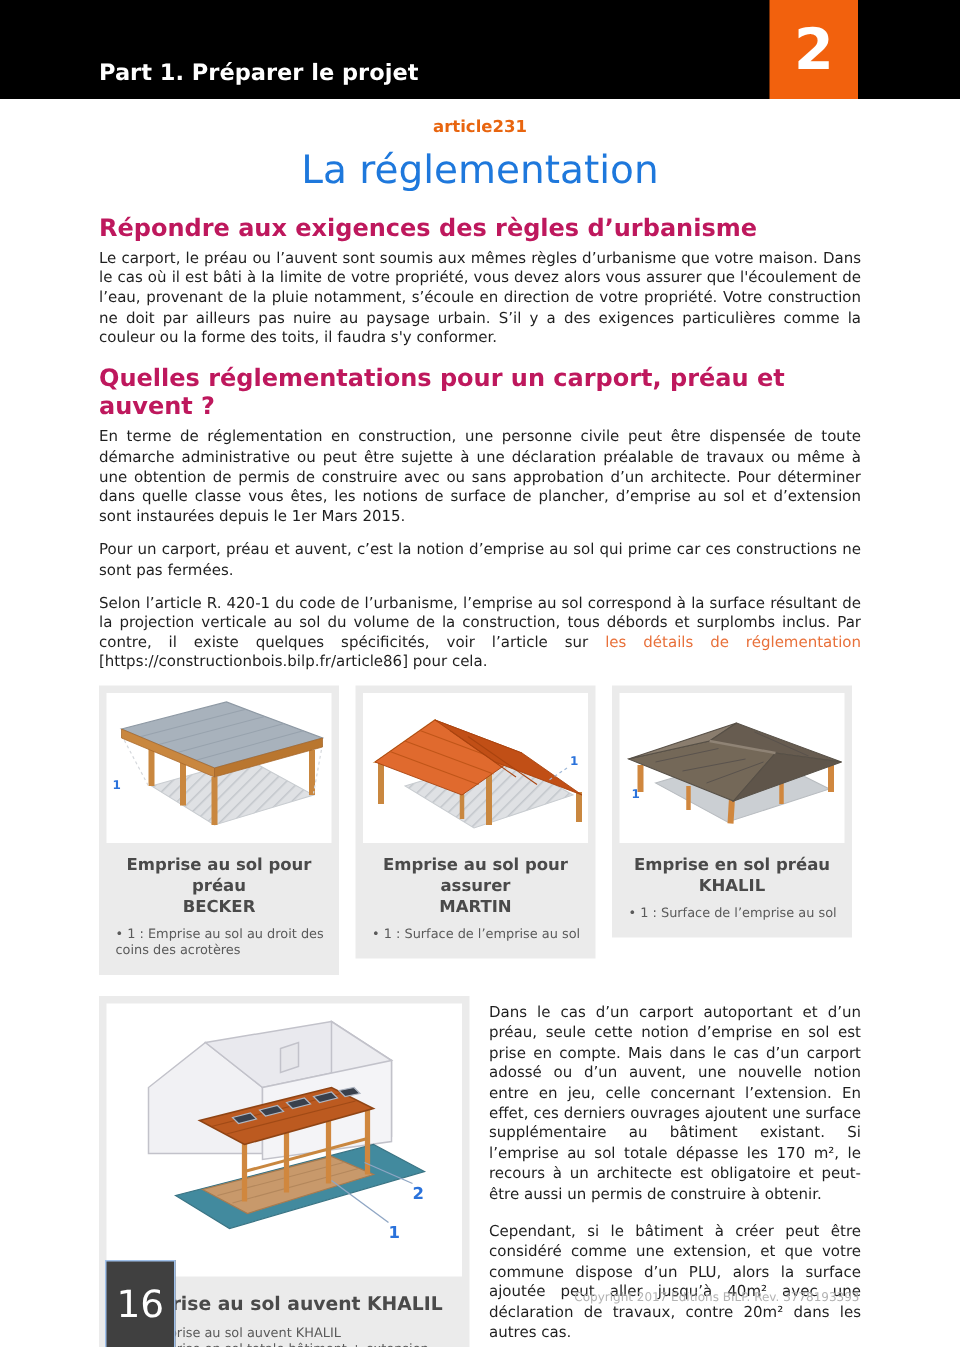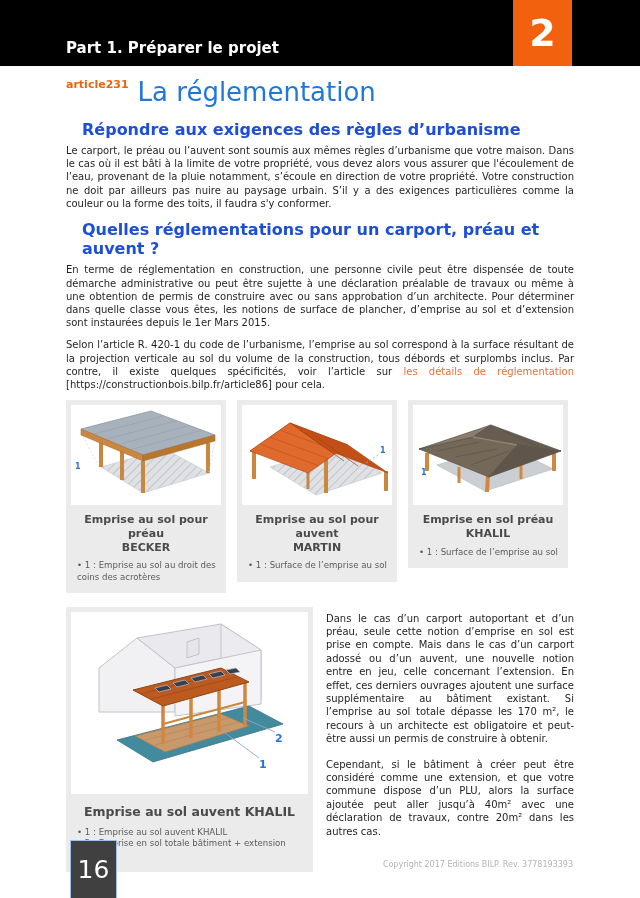--- a/index.html
+++ b/index.html
@@ -6,24 +6,24 @@
   .page{position:relative;width:640px;height:898px;background:#fff;overflow:hidden;
         font-family:"DejaVu Sans","Liberation Sans",sans-serif;color:#1f1f1f;}
   
   .header-bar{position:absolute;top:0;left:0;width:640px;height:66px;background:#000000;}
   .header-part{position:absolute;left:66px;bottom:9px;color:#fff;font-weight:bold;font-size:15px;}
   .chapter-box{position:absolute;left:513px;top:0;width:59px;height:66px;background:#F2610D;
                display:flex;align-items:center;justify-content:center;}
   .chapter-num{color:#fff;font-weight:bold;font-size:38px;line-height:1;}
   
   .content{position:absolute;left:66px;top:78px;width:508px;}
-  .title-row{display:flex;align-items:flex-start;gap:9px;}
+  .title-row{display:flex;align-items:center;gap:9px;flex-direction:column;}
   .article-ref{color:#E8650F;font-weight:bold;font-size:11px;}
   .doc-title{color:#1E78DC;font-weight:normal;font-size:26px;line-height:1.15;}
-  .h2{color:#1d4ed8;font-weight:bold;font-size:16px;line-height:1.2;margin:12px 0 0 16px;}
+  .h2{color:#be185d;font-weight:bold;font-size:16px;line-height:1.2;margin:12px 0 0 0;}
   .h2.second{margin-top:10px;}
   .p{font-size:10px;line-height:1.32;text-align:justify;margin:5px 0 0 0;}
   .p + .p{margin-top:9px;}
   .inline-link{color:#E8703A;text-decoration:none;cursor:pointer;}
   
   .fig-row{display:flex;gap:11px;margin-top:9px;align-items:flex-start;}
   .fig-card{width:160px;background:#EBEBEB;padding:5px 5px 10px 5px;box-sizing:border-box;}
   .fig-img{background:#fff;height:100px;overflow:hidden;}
   .fig-img svg{display:block;}
   .fig-caption{text-align:center;font-weight:bold;color:#4A4A4A;font-size:11px;line-height:1.25;margin:8px 2px 6px 2px;}
@@ -67,20 +67,21 @@
     <div class="title-row">
       <span class="article-ref">article231</span>
       <span class="doc-title">La réglementation</span>
     </div>
 
     <div class="h2">Répondre aux exigences des règles d’urbanisme</div>
     <p class="p">Le carport, le préau ou l’auvent sont soumis aux mêmes règles d’urbanisme que votre maison. Dans le cas où il est bâti à la limite de votre propriété, vous devez alors vous assurer que l'écoulement de l’eau, provenant de la pluie notamment, s’écoule en direction de votre propriété. Votre construction ne doit par ailleurs pas nuire au paysage urbain. S’il y a des exigences particulières comme la couleur ou la forme des toits, il faudra s'y conformer.</p>
 
     <div class="h2 second">Quelles réglementations pour un carport, préau et auvent ?</div>
     <p class="p">En terme de réglementation en construction, une personne civile peut être dispensée de toute démarche administrative ou peut être sujette à une déclaration préalable de travaux ou même à une obtention de permis de construire avec ou sans approbation d’un architecte. Pour déterminer dans quelle classe vous êtes, les notions de surface de plancher, d’emprise au sol et d’extension sont instaurées depuis le 1er Mars 2015.</p>
+    <p class="p">Pour un carport, préau et auvent, c’est la notion d’emprise au sol qui prime car ces constructions ne sont pas fermées.</p>
     <p class="p"><span>Selon l’article R. 420-1 du code de l’urbanisme, l’emprise au sol correspond à la surface résultant de la projection verticale au sol du volume de la construction, tous débords et surplombs inclus. Par contre, il existe quelques spécificités, voir l’article sur </span><a class="inline-link">les détails de réglementation</a><span> [https://constructionbois.bilp.fr/article86] pour cela.</span></p>
 
     <div class="fig-row">
 
       <div class="fig-card">
         <div class="fig-img">
           <svg width="150" height="100" viewBox="0 0 150 100">
             <defs>
               <pattern id="hb" width="6" height="6" patternUnits="userSpaceOnUse" patternTransform="rotate(45)">
                 <rect width="6" height="6" fill="#DFE1E4"></rect>
@@ -136,21 +137,21 @@
             <line x1="28" y1="32" x2="87" y2="54" stroke="#BF5518" stroke-width="0.7"></line>
             <line x1="38" y1="25" x2="97" y2="47" stroke="#BF5518" stroke-width="0.7"></line>
             <polygon points="48,18 88,46 146,68 106,40" fill="#C14F16" stroke="#A8430F" stroke-width="0.6"></polygon>
             <line x1="58" y1="25" x2="102" y2="56" stroke="#A8430F" stroke-width="0.7"></line>
             <line x1="70" y1="29" x2="116" y2="61" stroke="#A8430F" stroke-width="0.7"></line>
             <text x="138" y="48" font-size="8" font-weight="bold" fill="#2A72DB">1</text>
             <line x1="136" y1="50" x2="124" y2="58" stroke="#9FB8D8" stroke-width="0.8" stroke-dasharray="2,2"></line>
           </svg>
         </div>
         <div class="fig-caption">
-          <div>Emprise au sol pour auvent</div>
+          <div>Emprise au sol pour assurer</div>
           <div>MARTIN</div>
         </div>
         <ul class="fig-bullets">
           <li>1 : Surface de l’emprise au sol</li>
         </ul>
       </div>
 
       <div class="fig-card">
         <div class="fig-img">
           <svg width="150" height="100" viewBox="0 0 150 100">

